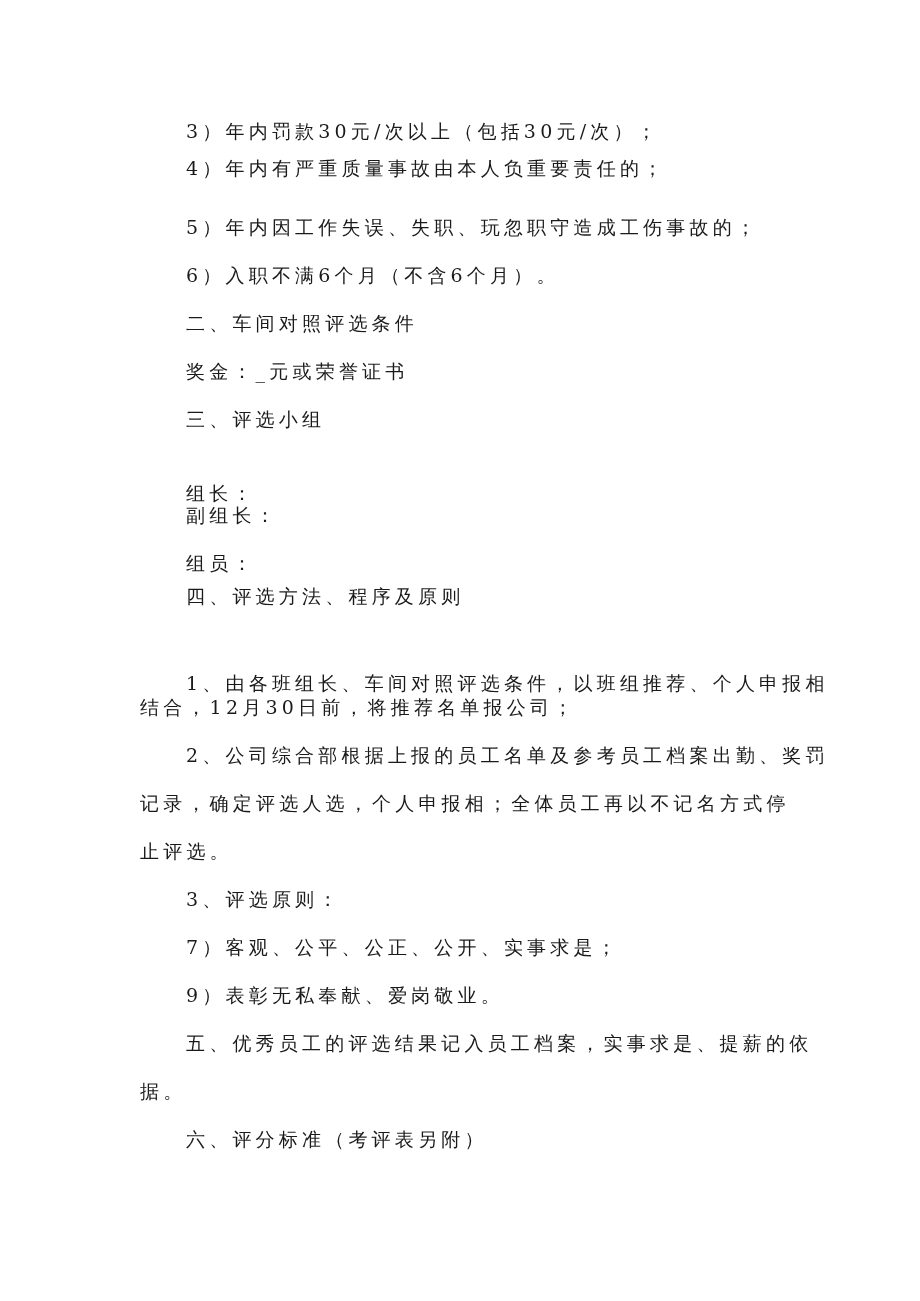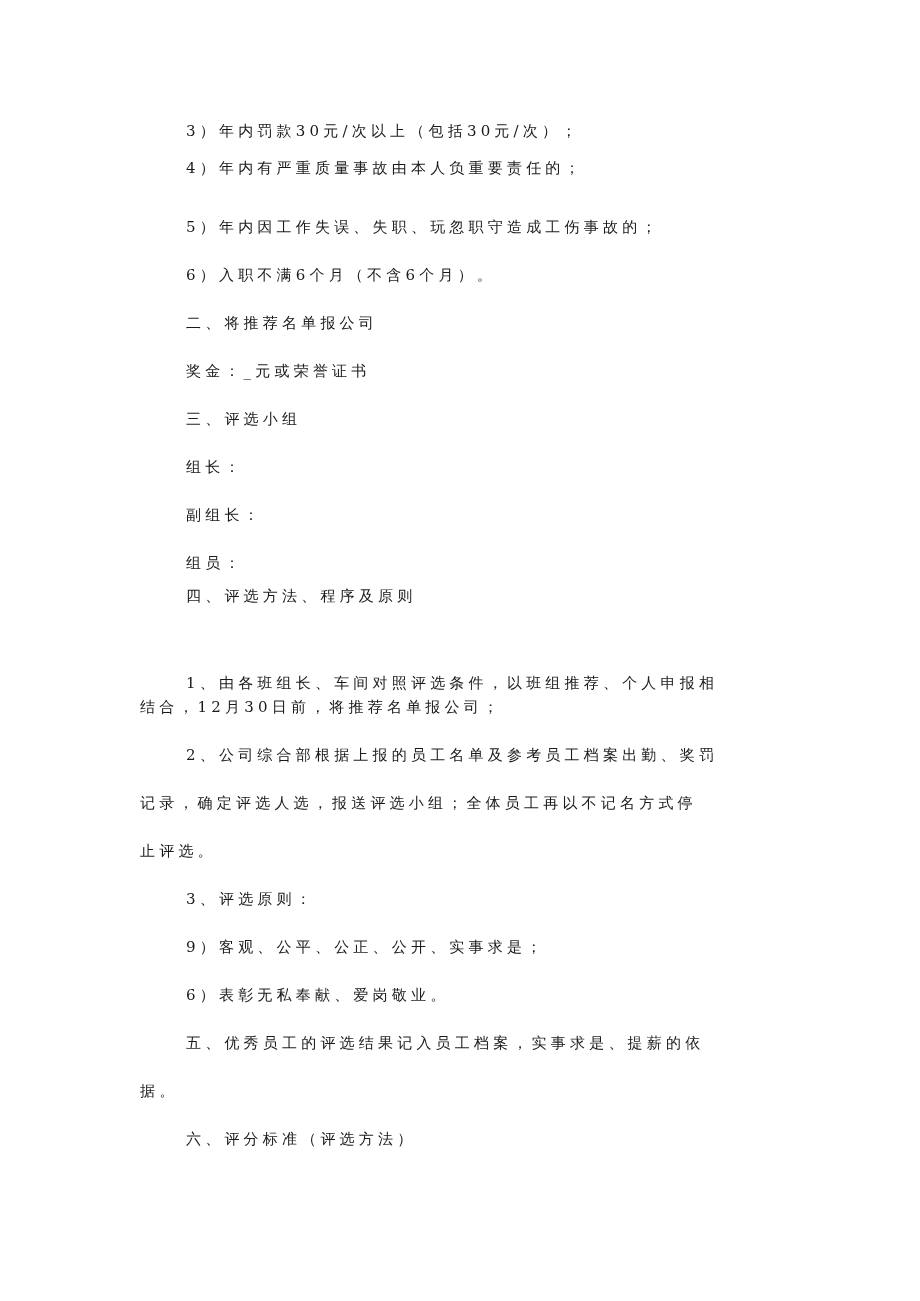--- a/index.html
+++ b/index.html
@@ -18,45 +18,45 @@
     .page {
       position: absolute;
       left: 140px;
       top: 0;
       width: 640px;
     }
     .line {
       position: absolute;
       left: 0;
       white-space: nowrap;
-      font-size: 15px;
+      font-size: 19px;
       letter-spacing: 4.2px;
       line-height: 24px;
     }
     .indent { left: 46px; }
   </style>
 </head>
 <body>
 
 <div class="page">
   <div class="line indent" style="top:119px">3）年内罚款30元/次以上（包括30元/次）；</div>
   <div class="line indent" style="top:156px">4）年内有严重质量事故由本人负重要责任的；</div>
   <div class="line indent" style="top:215px">5）年内因工作失误、失职、玩忽职守造成工伤事故的；</div>
   <div class="line indent" style="top:263px">6）入职不满6个月（不含6个月）。</div>
-  <div class="line indent" style="top:311px">二、将推荐名单报公司</div>
+  <div class="line indent" style="top:311px">二、车间对照评选条件</div>
   <div class="line indent" style="top:359px">奖金：_元或荣誉证书</div>
   <div class="line indent" style="top:407px">三、评选小组</div>
-  <div class="line indent" style="top:455px">组长：</div>
+  <div class="line indent" style="top:481px">组长：</div>
   <div class="line indent" style="top:503px">副组长：</div>
   <div class="line indent" style="top:551px">组员：</div>
   <div class="line indent" style="top:584px">四、评选方法、程序及原则</div>
   <div class="line indent" style="top:671px">1、由各班组长、车间对照评选条件，以班组推荐、个人申报相</div>
   <div class="line" style="top:695px">结合，12月30日前，将推荐名单报公司；</div>
   <div class="line indent" style="top:743px">2、公司综合部根据上报的员工名单及参考员工档案出勤、奖罚</div>
-  <div class="line" style="top:791px">记录，确定评选人选，报送评选小组；全体员工再以不记名方式停</div>
+  <div class="line" style="top:791px">记录，确定评选人选，个人申报相；全体员工再以不记名方式停</div>
   <div class="line" style="top:839px">止评选。</div>
   <div class="line indent" style="top:887px">3、评选原则：</div>
-  <div class="line indent" style="top:935px">9）客观、公平、公正、公开、实事求是；</div>
-  <div class="line indent" style="top:983px">6）表彰无私奉献、爱岗敬业。</div>
+  <div class="line indent" style="top:935px">7）客观、公平、公正、公开、实事求是；</div>
+  <div class="line indent" style="top:983px">9）表彰无私奉献、爱岗敬业。</div>
   <div class="line indent" style="top:1031px">五、优秀员工的评选结果记入员工档案，实事求是、提薪的依</div>
   <div class="line" style="top:1079px">据。</div>
-  <div class="line indent" style="top:1127px">六、评分标准（评选方法）</div>
+  <div class="line indent" style="top:1127px">六、评分标准（考评表另附）</div>
 </div>
 
 </body></html>

